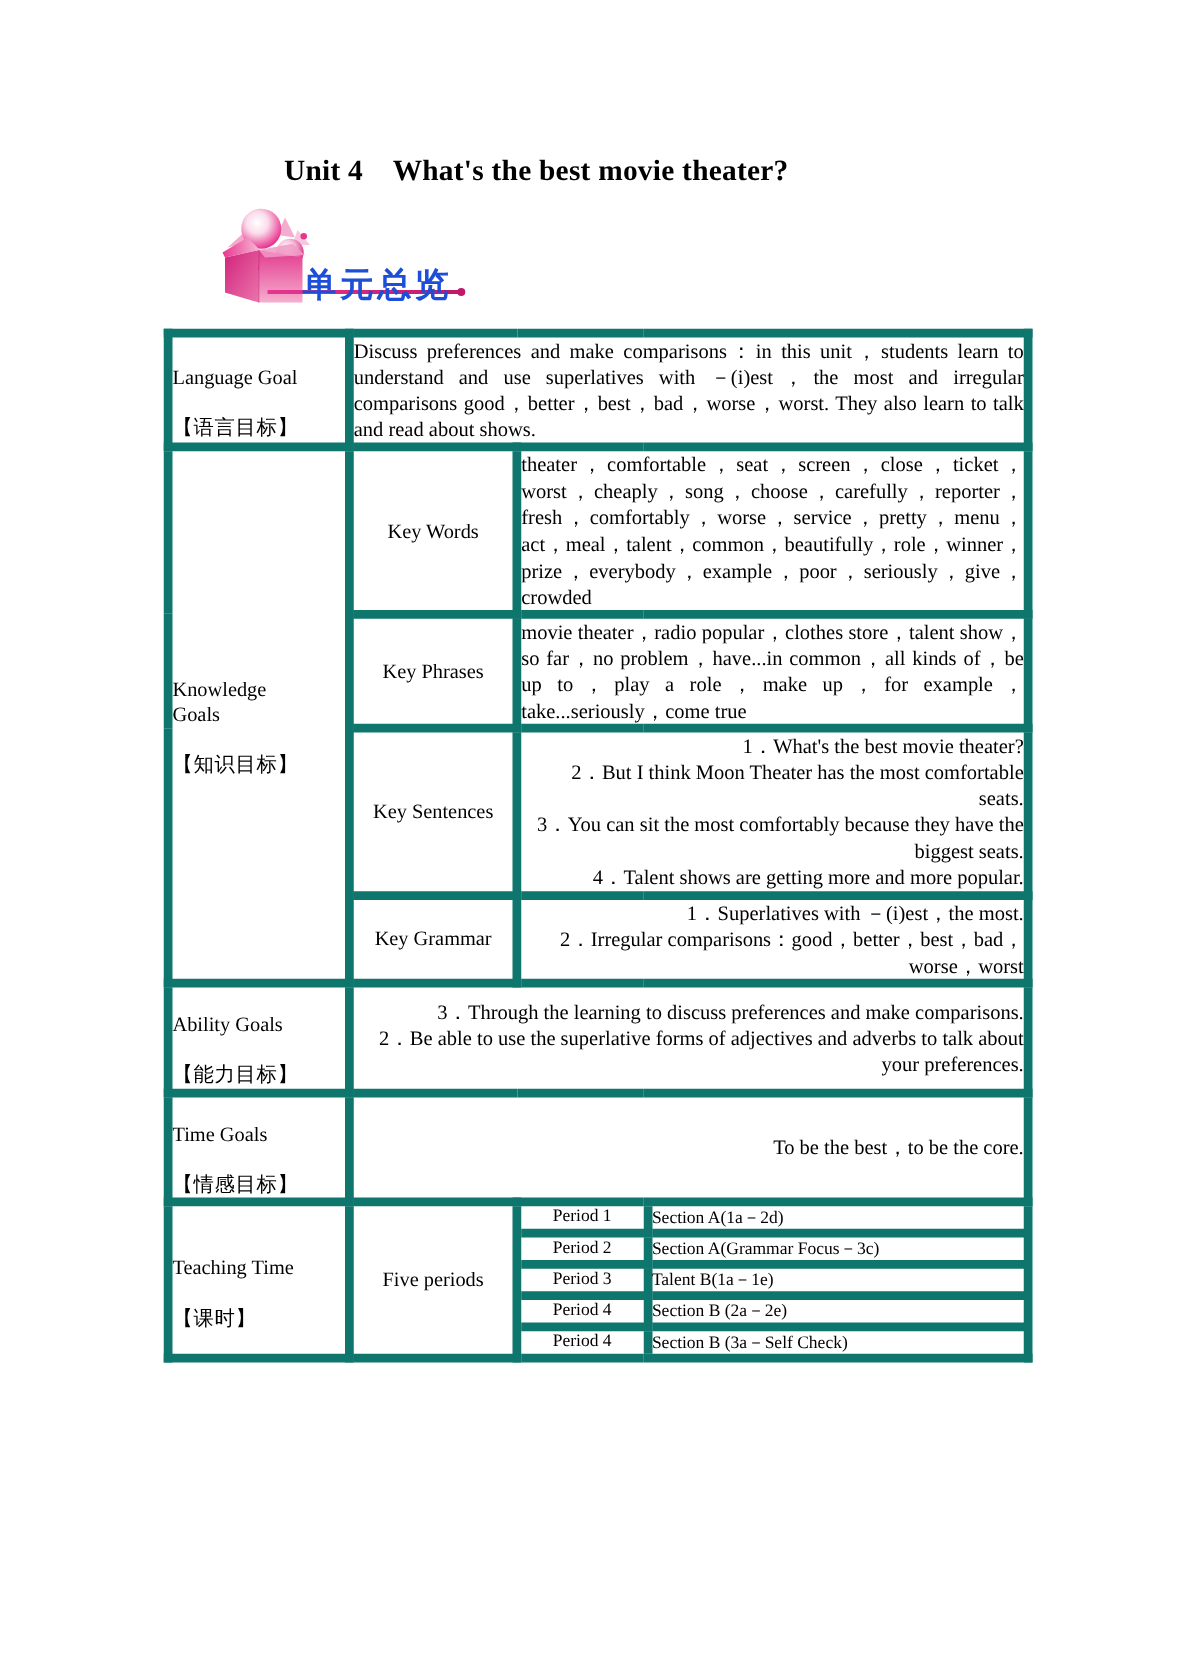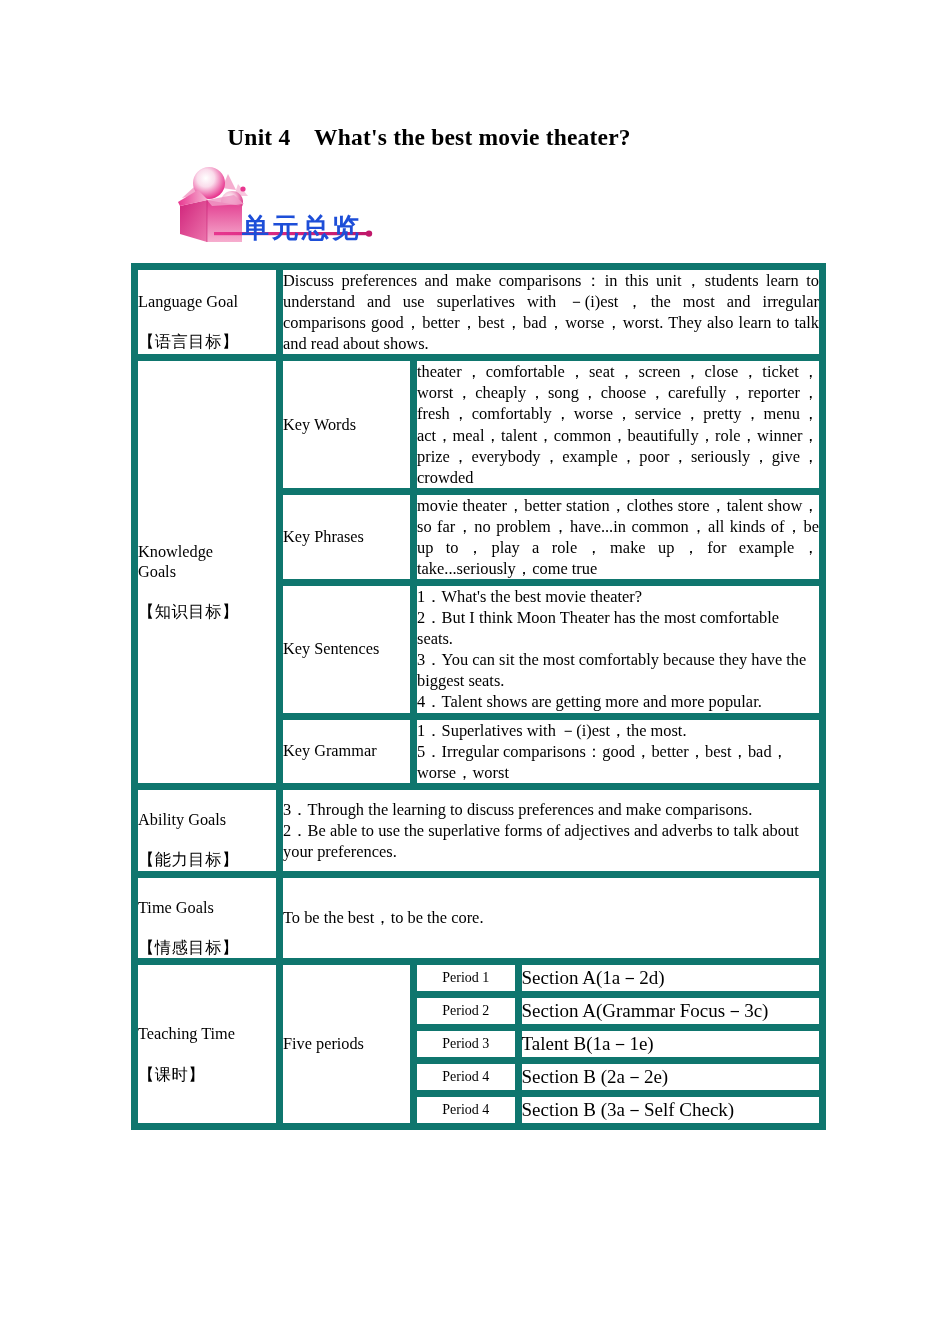--- a/index.html
+++ b/index.html
@@ -84,38 +84,38 @@
   }
   .lbl .cn {
     font-family: "DejaVu Sans", "Liberation Serif", serif;
     font-size: 16.3px;
     letter-spacing: 0.5px;
   }
   .body-text {
     line-height: 1.285;
     font-size: 16.4px;
     white-space: pre-line;
-    text-align: left;
+    text-align: right;
   }
   .body-text.justifyish {
     text-align: justify;
     text-justify: inter-word;
   }
   .sub-lbl {
-    text-align: left;
+    text-align: center;
     font-size: 16.3px;
   }
   .period-lbl {
     text-align: center;
     font-size: 14px;
     padding: 1px 4px 2px 4px;
   }
   .period-val {
     text-align: left;
-    font-size: 19px;
+    font-size: 14px;
     padding: 1px 4px 2px 7px;
     white-space: pre;
   }
   .inner-tbl {
     width: 100%;
     border-collapse: collapse;
     table-layout: fixed;
   }
   .inner-tbl td {
     border: 1px solid #000000;
@@ -223,21 +223,21 @@
         <td class="cell-pad" colspan="2">
           <div class="body-text justifyish">theater，comfortable，seat，screen，close，ticket，worst，cheaply，song，choose，carefully，reporter，fresh，comfortably，worse，service，pretty，menu，act，meal，talent，common，beautifully，role，winner，prize，everybody，example，poor，seriously，give，crowded</div>
         </td>
       </tr>
 
       <tr>
         <td class="cell-pad sub-lbl">
           <span>Key Phrases</span>
         </td>
         <td class="cell-pad" colspan="2">
-          <div class="body-text justifyish">movie theater，better station，clothes store，talent show，so far，no problem，have...in common，all kinds of，be up to，play a role，make up，for example，take...seriously，come true</div>
+          <div class="body-text justifyish">movie theater，radio popular，clothes store，talent show，so far，no problem，have...in common，all kinds of，be up to，play a role，make up，for example，take...seriously，come true</div>
         </td>
       </tr>
 
       <tr>
         <td class="cell-pad sub-lbl">
           <span>Key Sentences</span>
         </td>
         <td class="cell-pad" colspan="2">
           <div class="body-text">1．What's the best movie theater?
 2．But I think Moon Theater has the most comfortable seats.
@@ -245,21 +245,21 @@
 4．Talent shows are getting more and more popular.</div>
         </td>
       </tr>
 
       <tr>
         <td class="cell-pad sub-lbl">
           <span>Key Grammar</span>
         </td>
         <td class="cell-pad" colspan="2">
           <div class="body-text">1．Superlatives with －(i)est，the most.
-5．Irregular comparisons：good，better，best，bad，worse，worst</div>
+2．Irregular comparisons：good，better，best，bad，worse，worst</div>
         </td>
       </tr>
 
       <tr>
         <td class="cell-pad">
           <div class="lbl">
             <span>Ability Goals</span><br>
             <span class="cn">【能力目标】</span>
           </div>
         </td>

